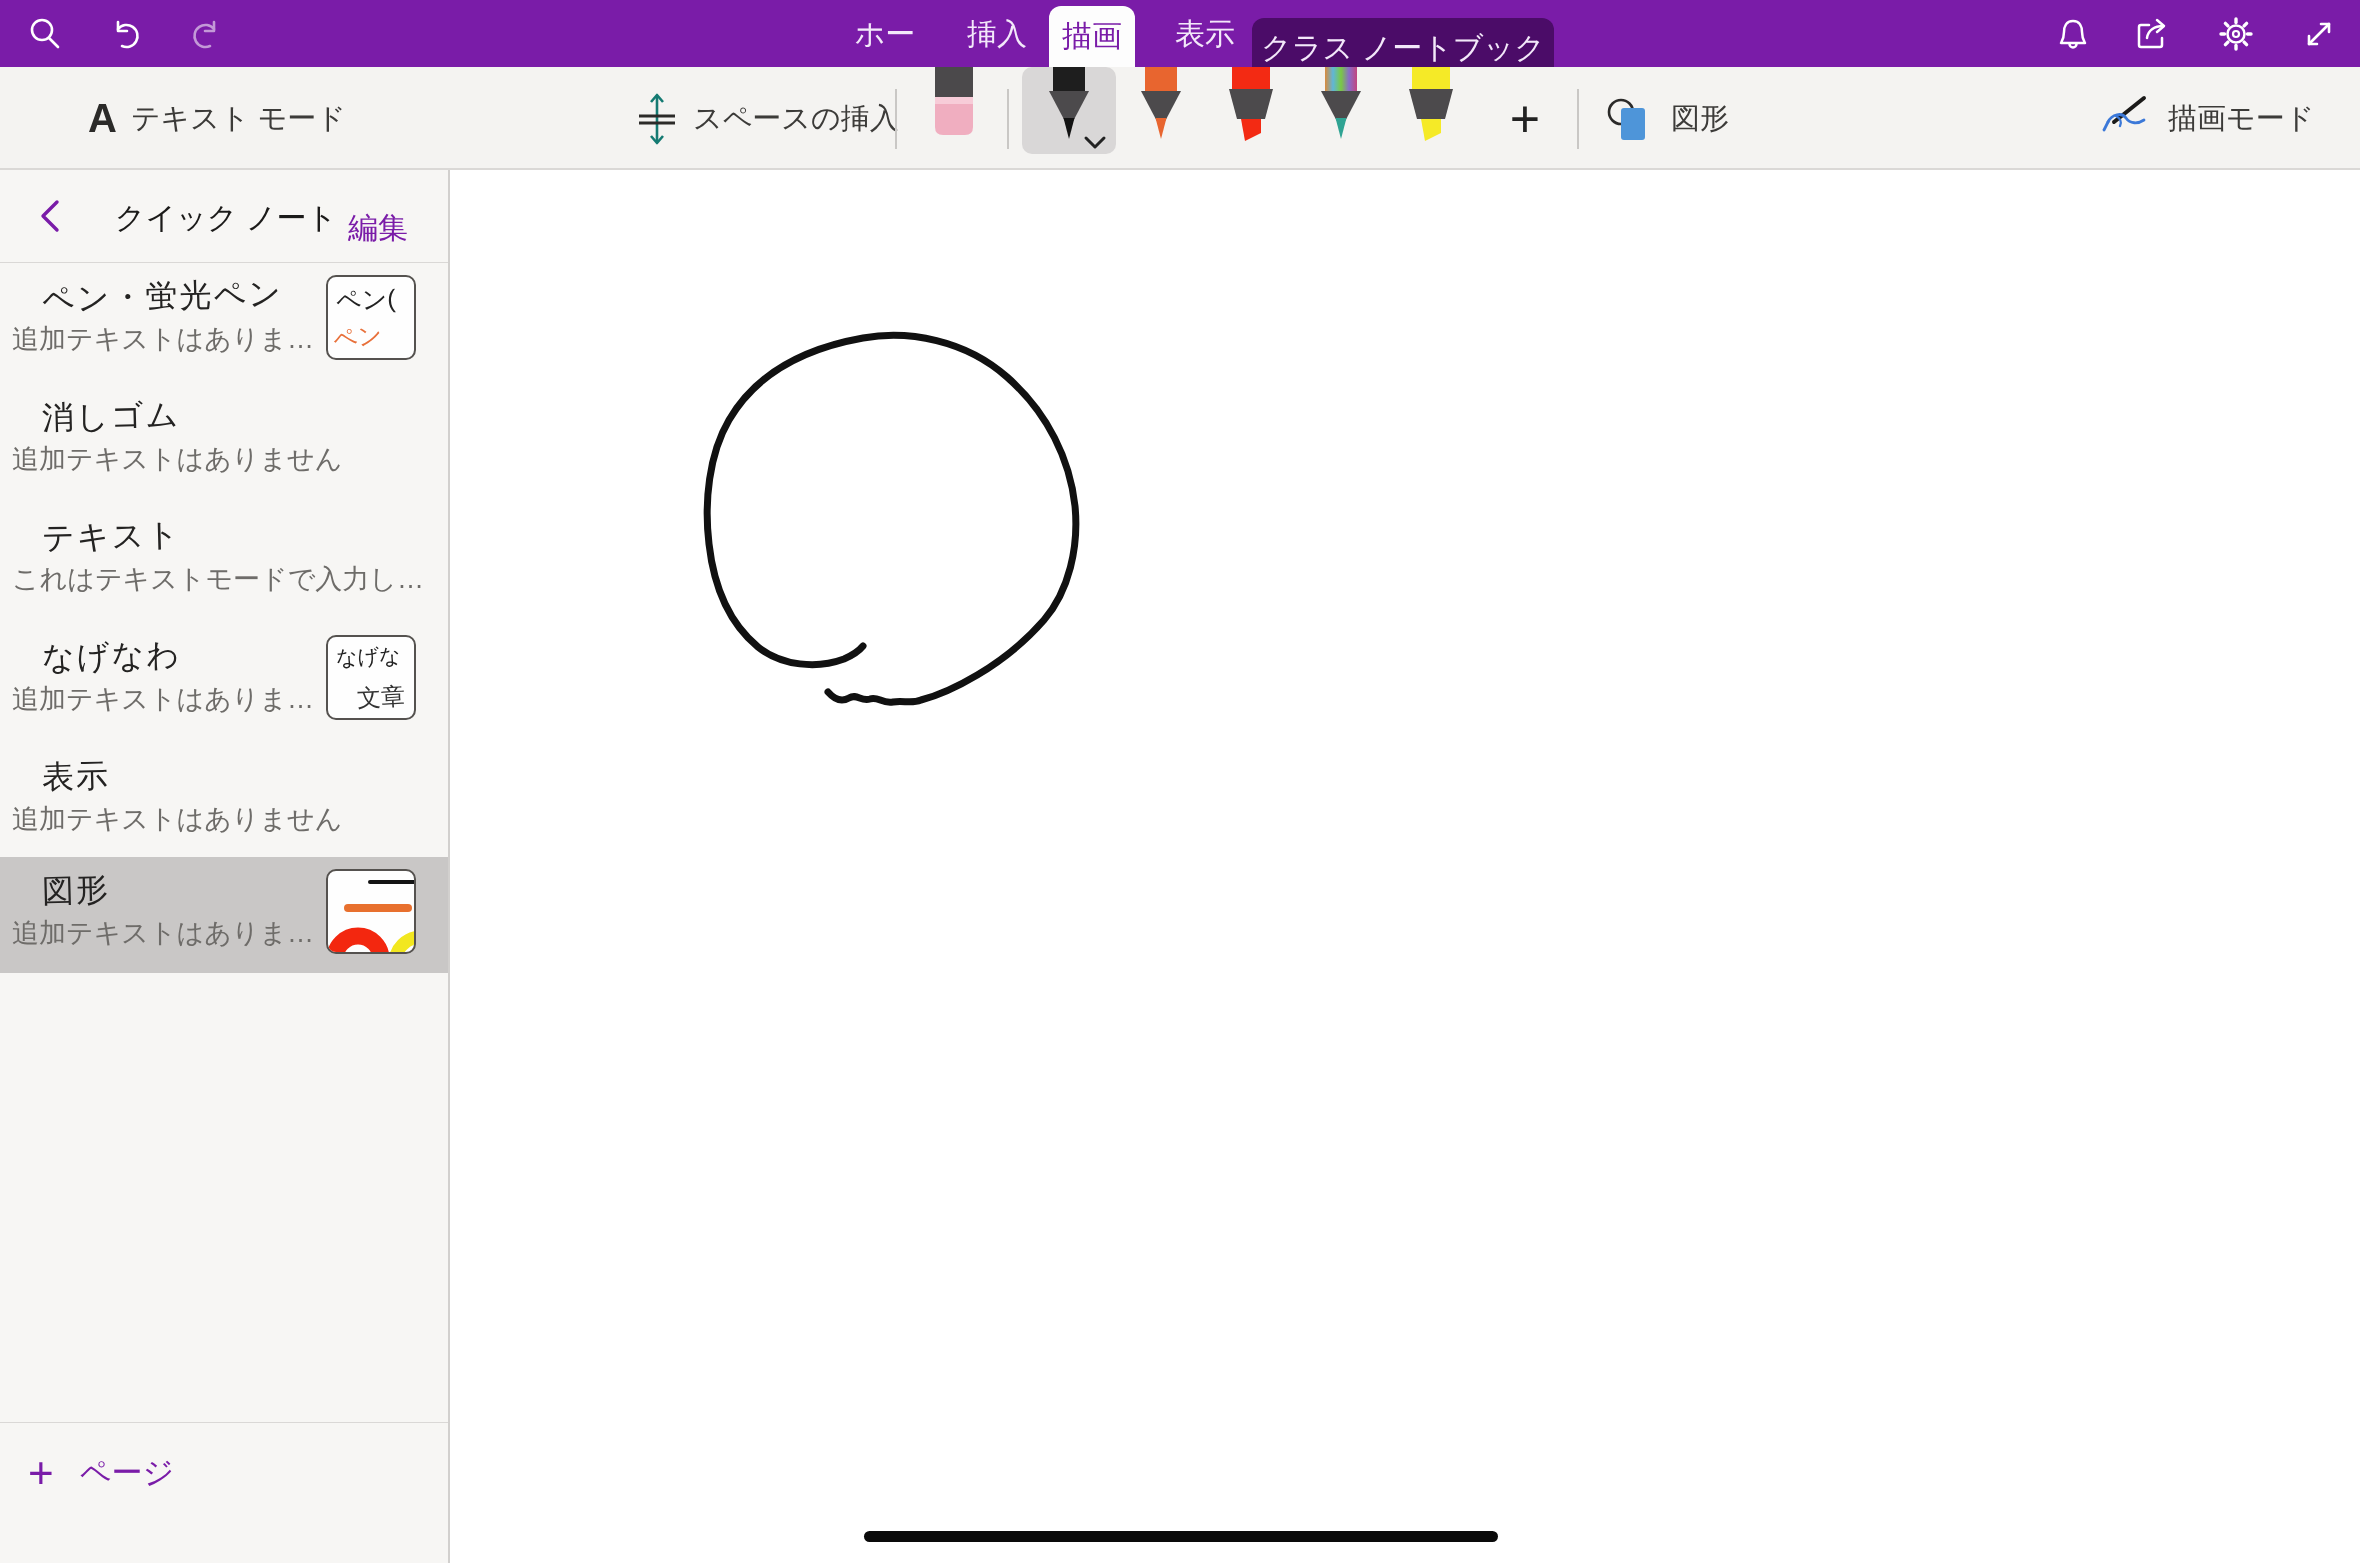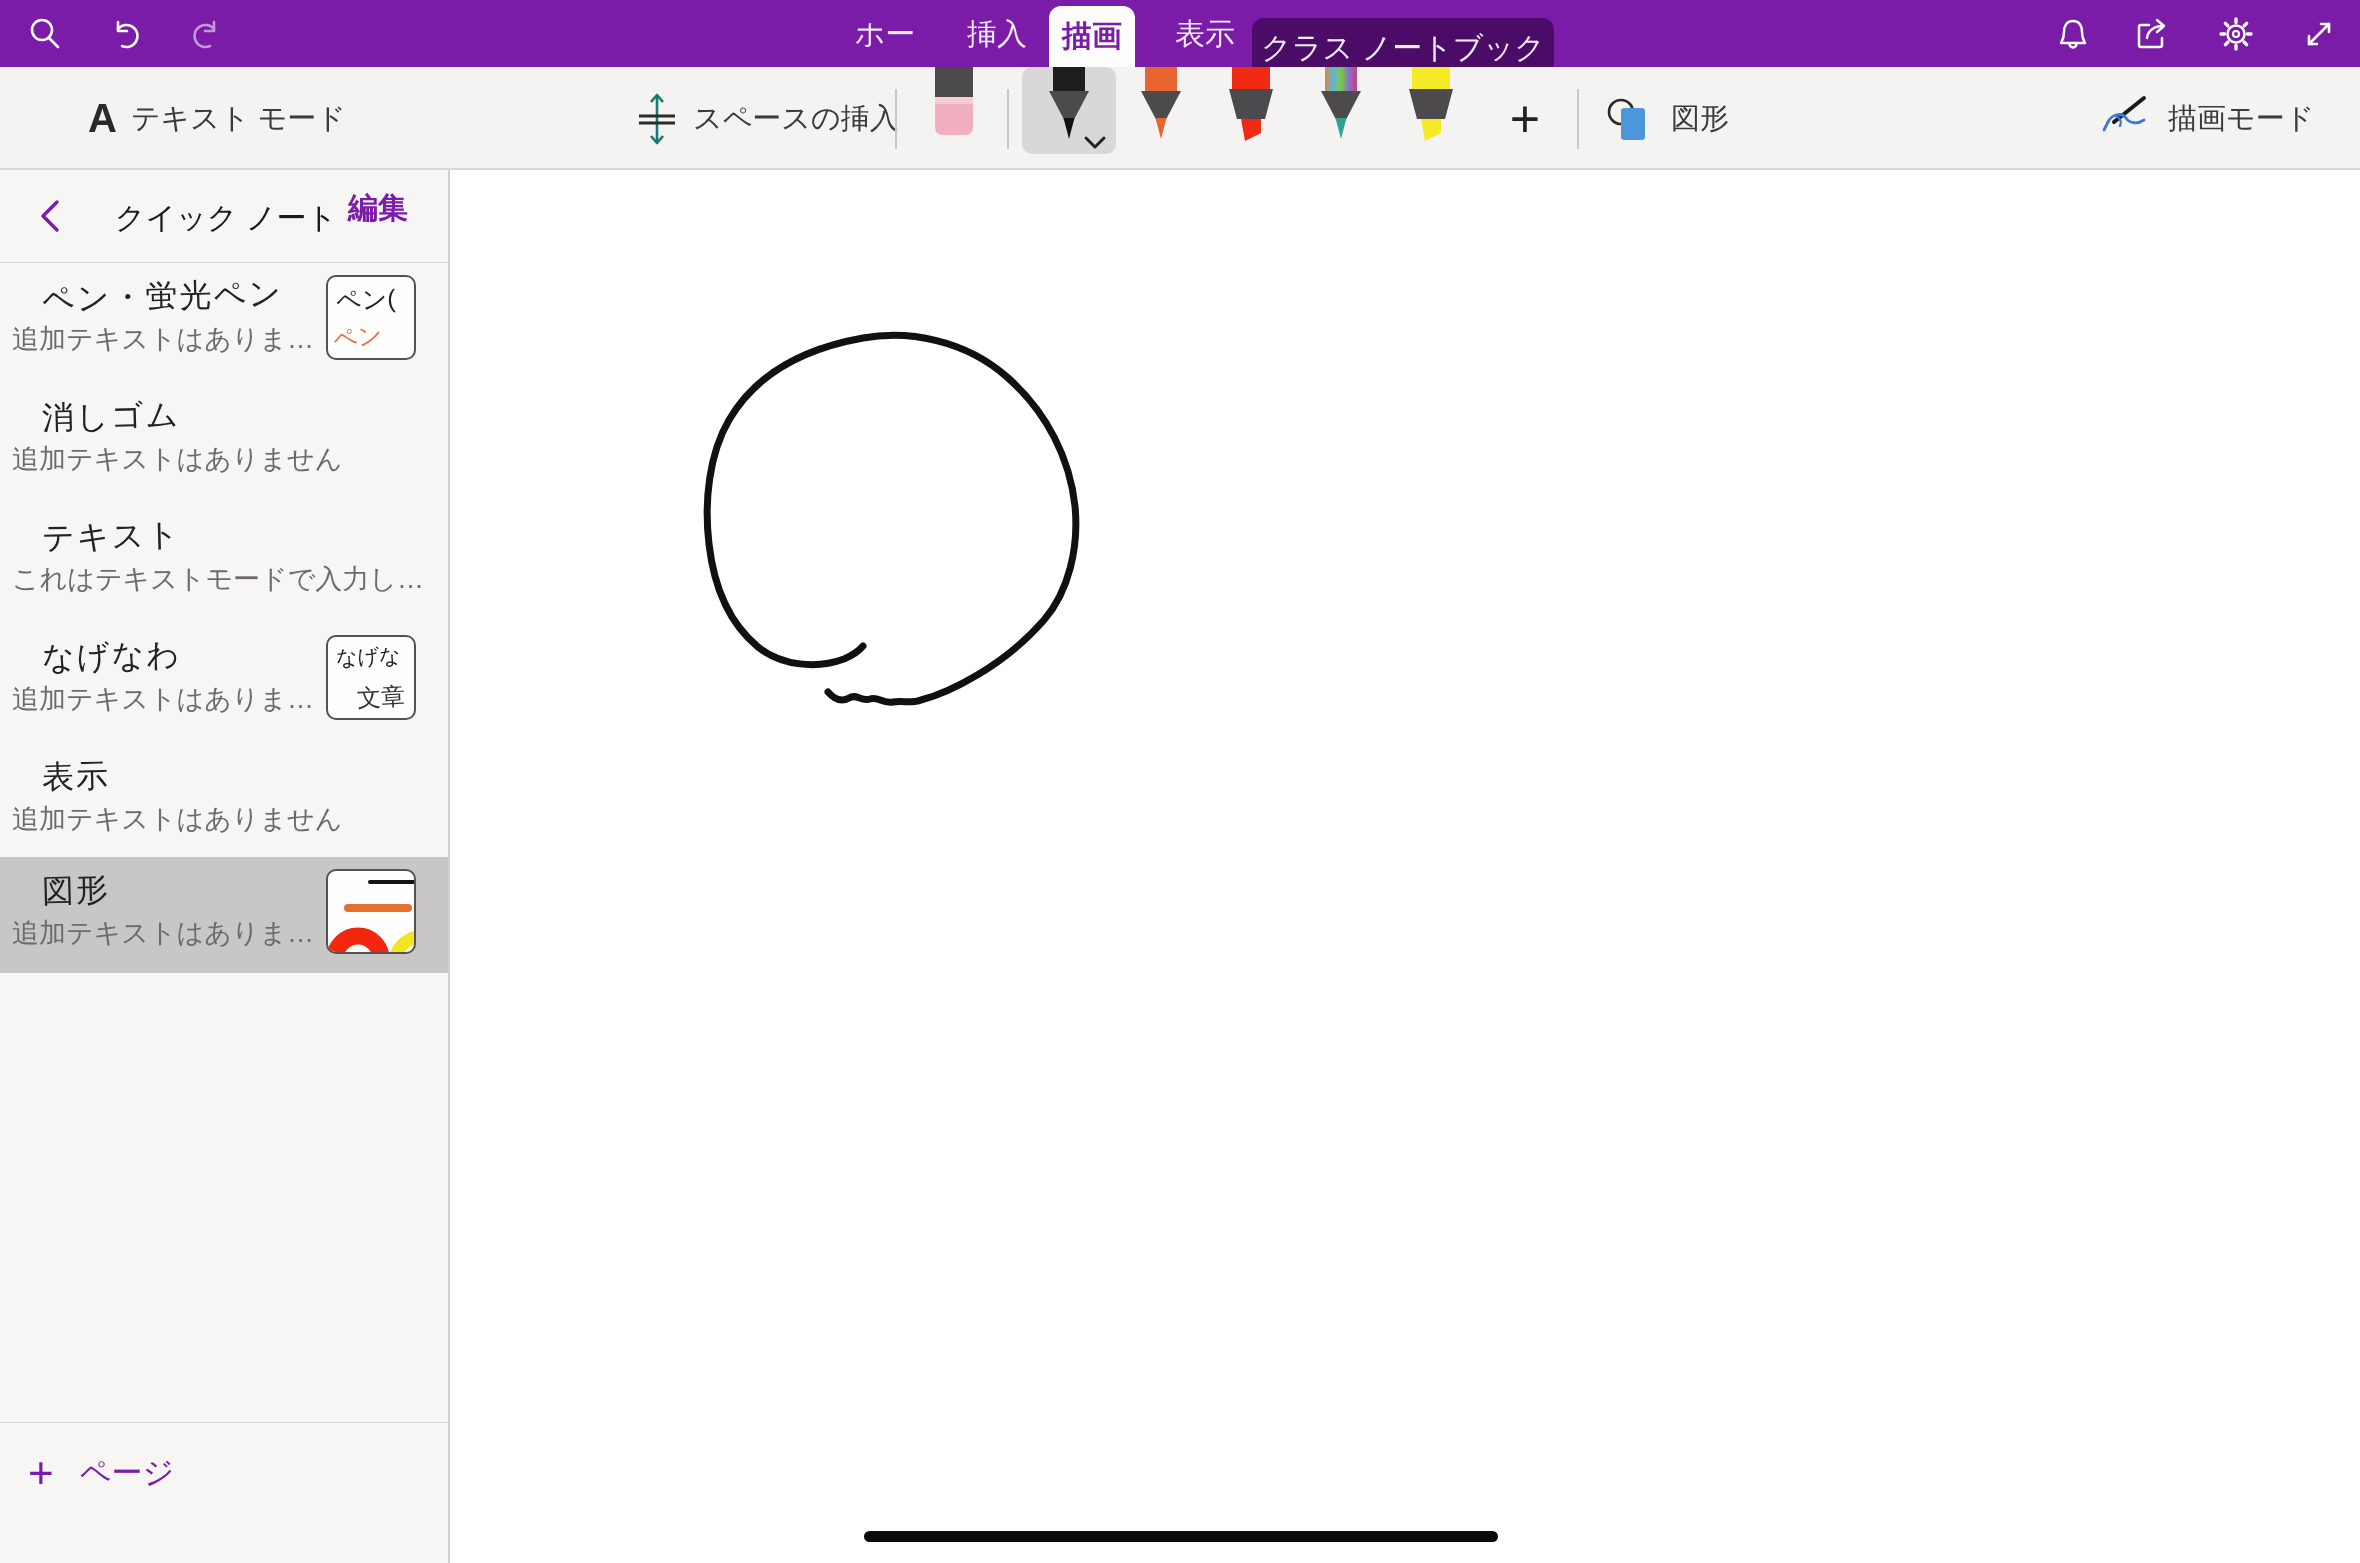--- a/index.html
+++ b/index.html
@@ -7,21 +7,21 @@
   body { position:relative; overflow:hidden; background:#fff;
          font-family:"Liberation Sans", sans-serif; -webkit-font-smoothing:antialiased; }
 
   
   #topbar { position:absolute; left:0; top:0; width:2360px; height:67px; background:#7A1CA8; }
   .tb-icon { position:absolute; top:14px; width:40px; height:40px; cursor:pointer; }
   .tab { position:absolute; top:0; height:67px; line-height:67px; text-align:center;
          color:#F3E8FA; font-size:30px; cursor:pointer; }
   .tab-plate { position:absolute; top:6px; height:61px; border-radius:12px 12px 0 0;
                display:flex; align-items:center; justify-content:center; font-size:30px; cursor:pointer; }
-  #tab-draw { background:#FDFDFD; color:#7A1CA8; font-weight:bold; left:1049px; width:86px; }
+  #tab-draw { background:#FDFDFD; color:#7A1CA8; font-weight:normal; left:1049px; width:86px; }
   #tab-classnb { background:#4B0C68; color:#F3E8FA; left:1252px; width:302px;margin-top:12px; }
 
   
   #toolbar { position:absolute; left:0; top:67px; width:2360px; height:103px;
              background:#F4F3F1; border-bottom:2px solid #DAD8D6; }
   .tool-btn { position:absolute; top:0; height:103px; display:flex; align-items:center;
               gap:14px; color:#3C3B39; font-size:29px; cursor:pointer; }
   .tool-divider { position:absolute; top:22px; width:2px; height:60px; background:#C9C7C5; }
   .a-glyph { font-size:40px; font-weight:bold; color:#2B2A29; }
   .pen { position:absolute; top:0; cursor:pointer; }
@@ -36,21 +36,21 @@
                  display:flex; align-items:center; justify-content:center; gap:14px;
                  color:#3C3B39; font-size:29px; cursor:pointer; }
 
   
   #sidebar { position:absolute; left:0; top:170px; width:450px; height:1393px;
              background:#F7F6F4; border-right:2px solid #D2D0CE; }
   #sb-header { position:absolute; left:0; top:0; width:100%; height:93px;
                border-bottom:1px solid #DAD8D6; }
   #sb-title { position:absolute; left:4px; right:0; top:28px; text-align:center;
               font-size:30px; color:#1B1A19; }
-  #sb-edit { position:absolute; right:40px; top:18px; font-size:30px; color:#7A1CA8; cursor:pointer;font-weight:bold; }
+  #sb-edit { position:absolute; right:40px; top:38px; font-size:30px; color:#7A1CA8; cursor:pointer; }
   #sb-back { position:absolute; left:36px; top:28px; cursor:pointer; }
   .page-row { position:absolute; left:0; width:448px; height:120px; cursor:pointer; }
   .page-row.selected { background:#C9C7C6; }
   .row-title { position:absolute; left:42px; top:12px; font-size:32px; color:#242322;
                transform:rotate(-1.5deg); letter-spacing:2px; }
   .row-sub { position:absolute; left:12px; top:58px; font-size:27px; color:#6E6C69; }
   .thumb { position:absolute; right:32px; top:12px; width:90px; height:85px; background:#FEFEFE;
            border:2px solid #55524F; border-radius:10px; overflow:hidden; }
   .thumb .t-line1 { position:absolute; left:8px; top:6px; font-size:25px; color:#222; transform:rotate(-2deg); }
   .thumb .t-line2 { position:absolute; left:5px; top:44px; font-size:24px; color:#E8703A; transform:rotate(-6deg); }

